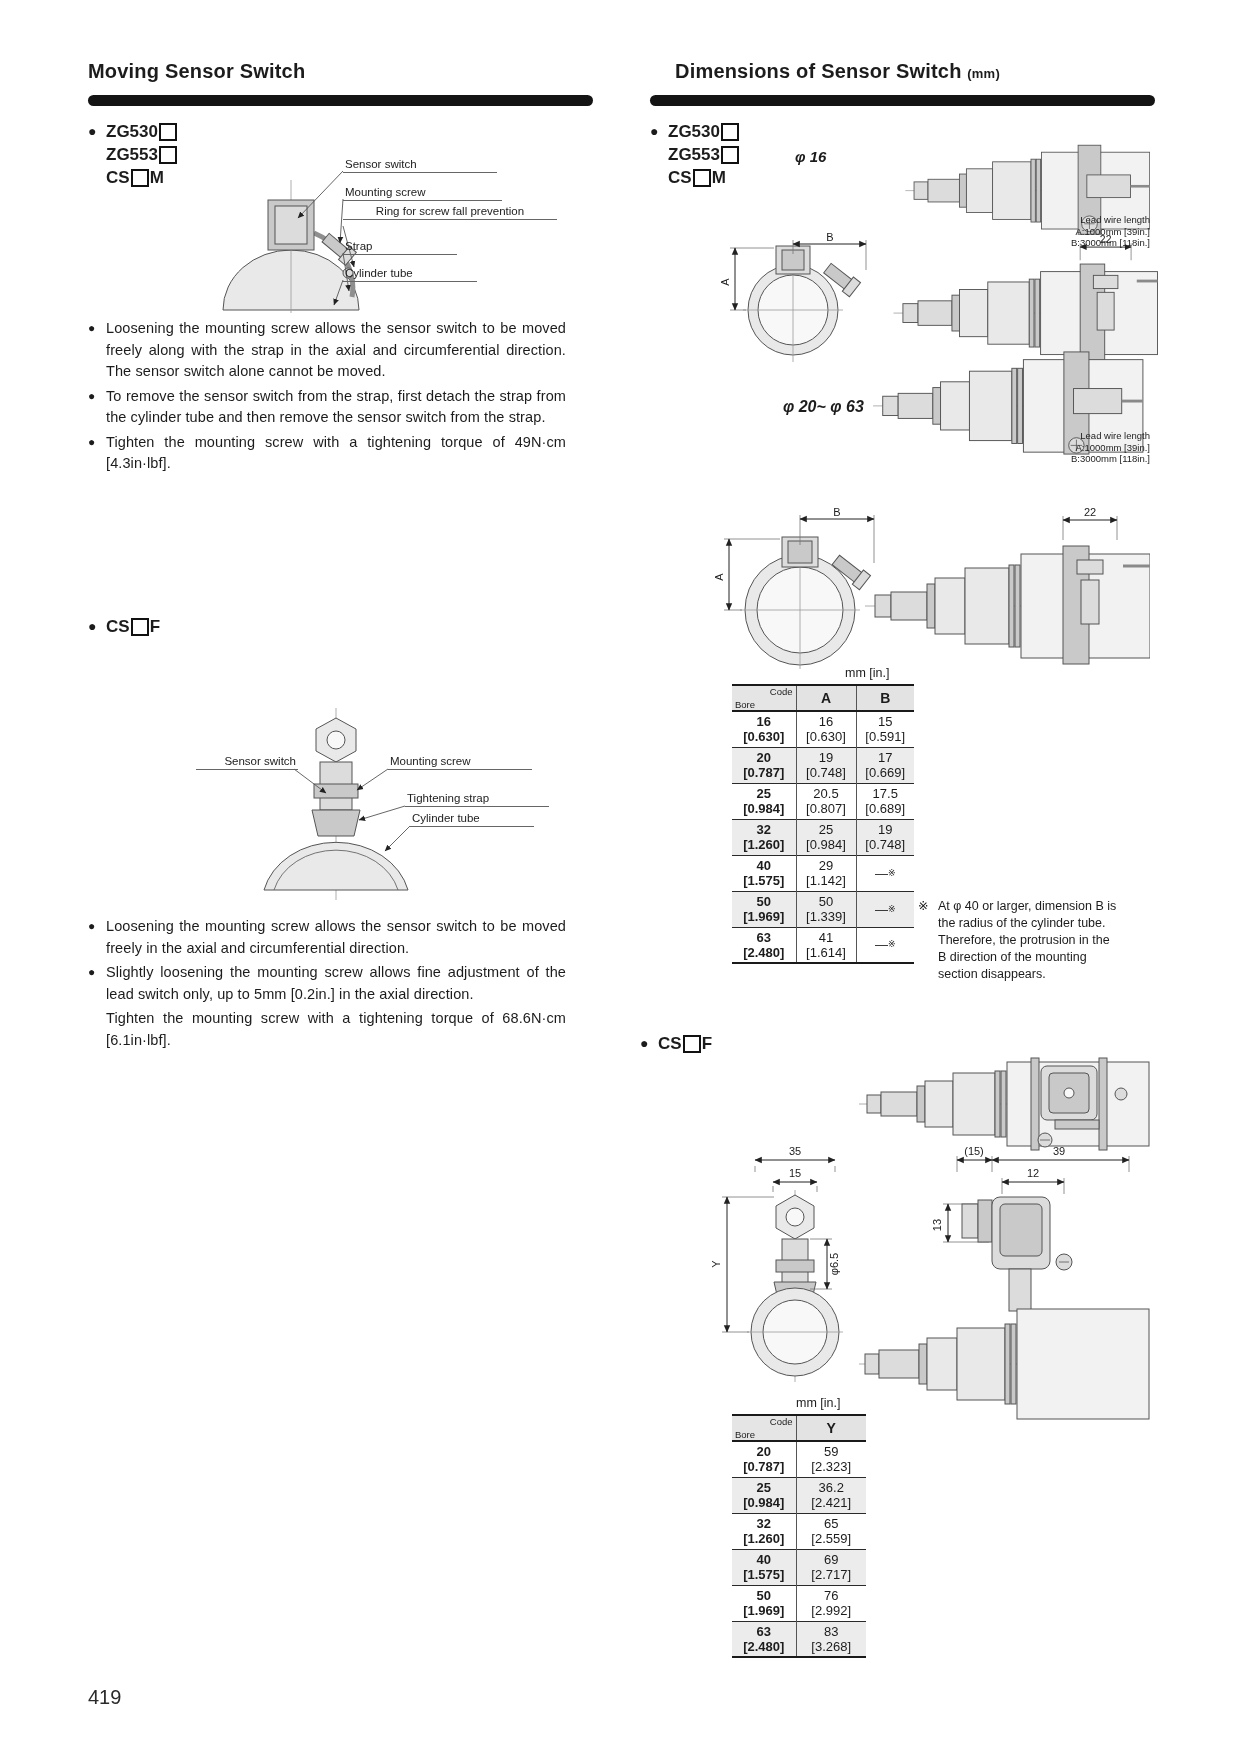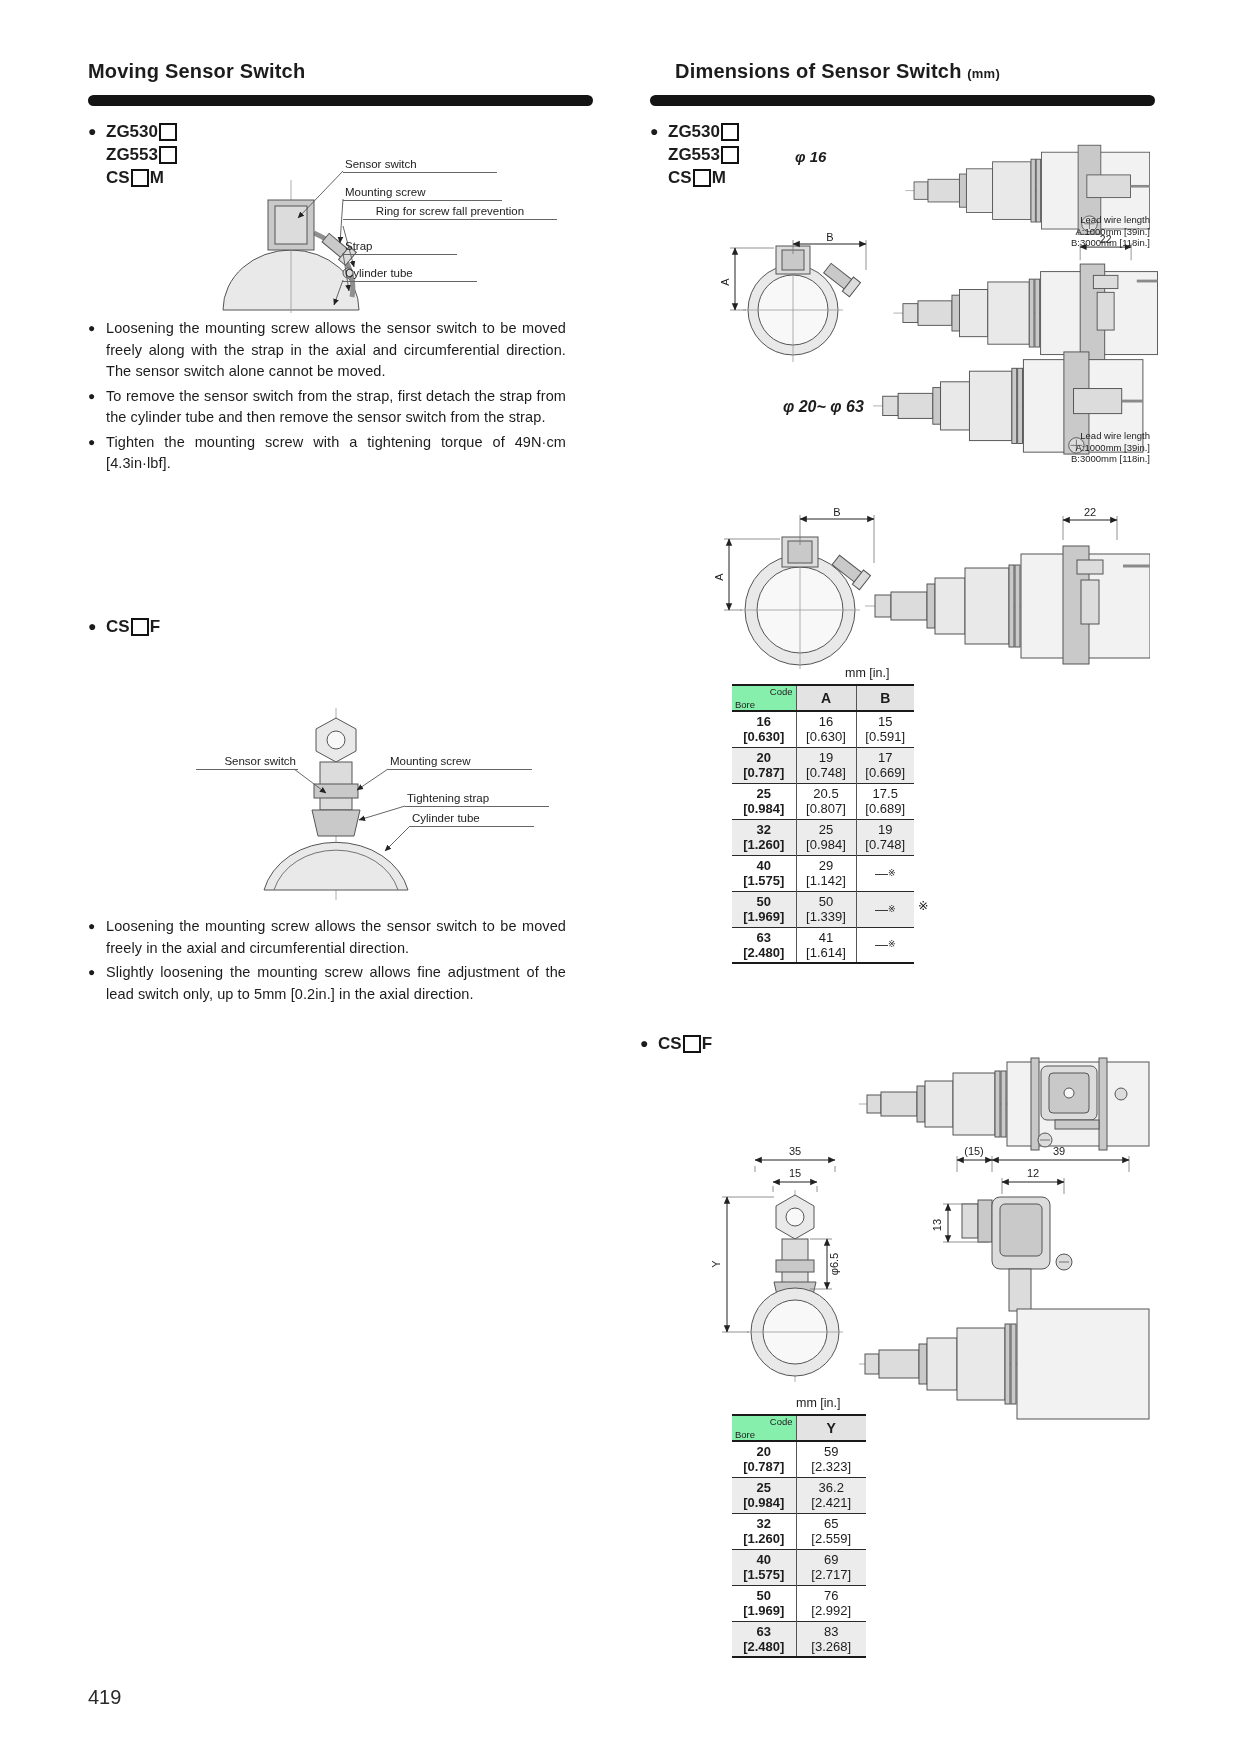--- a/index.html
+++ b/index.html
@@ -21,21 +21,21 @@
   .bullets{font-size:14.5px;line-height:21.5px;text-align:justify;letter-spacing:.1px;}
   .bullet{display:flex;margin-bottom:3px;}
   .bullet .dot{flex:0 0 18px;font-size:12px;}
   .cont{padding-left:18px;}
   .leadnote{font-size:9.5px;line-height:11.5px;text-align:right;color:#222;}
   .unit-label{font-size:12.5px;text-align:left;}
   .dimtable{border-collapse:collapse;table-layout:fixed;background:#fff;font-size:13px;
             border-top:2px solid #1a1a1a;border-bottom:2px solid #1a1a1a;}
   .dimtable th,.dimtable td{padding:0;text-align:center;vertical-align:middle;}
   .dimtable thead th{height:24px;background:#e3e3e3;font-size:14px;border-bottom:2px solid #1a1a1a;}
-  .dimtable thead th.corner{background:#86efac;}
+  .dimtable thead th.corner{background:#e5e5e5;}
   .dimtable tbody tr{height:36px;}
   .dimtable tbody tr:nth-child(even){background:#ececec;}
   .dimtable tbody tr + tr td{border-top:1px solid #2a2a2a;}
   .dimtable td + td,.dimtable th + th{border-left:1px solid #555;}
   .dimtable .bore{font-weight:bold;}
   .cell2 div{line-height:15px;}
   .ref{font-size:9px;vertical-align:2px;}
   .corner{position:relative;
     background-image:linear-gradient(to bottom right,transparent calc(50% - .7px),#444 calc(50% - .7px),#444 calc(50% + .7px),transparent calc(50% + .7px));}
   .corner .ct{position:absolute;top:0;right:3px;font-size:9.5px;font-weight:normal;}
@@ -164,20 +164,21 @@
 
   <div class="abs bullets" style="left:88px;top:916px;width:478px;">
     <div class="bullet">
       <span class="dot">●</span>
       <span>Loosening the mounting screw allows the sensor switch to be moved freely in the axial and circumferential direction.</span>
     </div>
     <div class="bullet">
       <span class="dot">●</span>
       <span>Slightly loosening the mounting screw allows fine adjustment of the lead switch only, up to 5mm [0.2in.] in the axial direction.</span>
     </div>
+    <div class="cont">Tighten the mounting screw with a tightening torque of 68.6N·cm [6.1in·lbf].</div>
   </div>
 
   <div class="abs pageno" style="left:88px;top:1686px;">419</div>
 
   <div class="abs sec-title" style="left:675px;top:60px;">
     <span>Dimensions of Sensor Switch</span>
     <span class="unit">(mm)</span>
   </div>
   <div class="abs tbar" style="left:650px;top:95px;width:505px;"></div>
 
@@ -455,20 +456,27 @@
             <div>41</div>
             <div>[1.614]</div>
           </td>
         <td><span>—</span><span class="ref">※</span></td>
       </tr>
     </tbody>
   </table>
 
   <div class="abs tnote" style="left:918px;top:898px;width:240px;">
     <div class="mark">※</div>
+    <div>
+      <div>At φ 40 or larger, dimension B is</div>
+      <div>the radius of the cylinder tube.</div>
+      <div>Therefore, the protrusion in the</div>
+      <div>B direction of the mounting</div>
+      <div>section disappears.</div>
+    </div>
   </div>
 
   <div class="abs models" style="left:640px;top:1032px;">
     <div class="mrow">
       <span class="dotcell">●</span>
       <span>CS</span>
         <span class="mbox"></span>
         <span>F</span>
     </div>
   </div>

